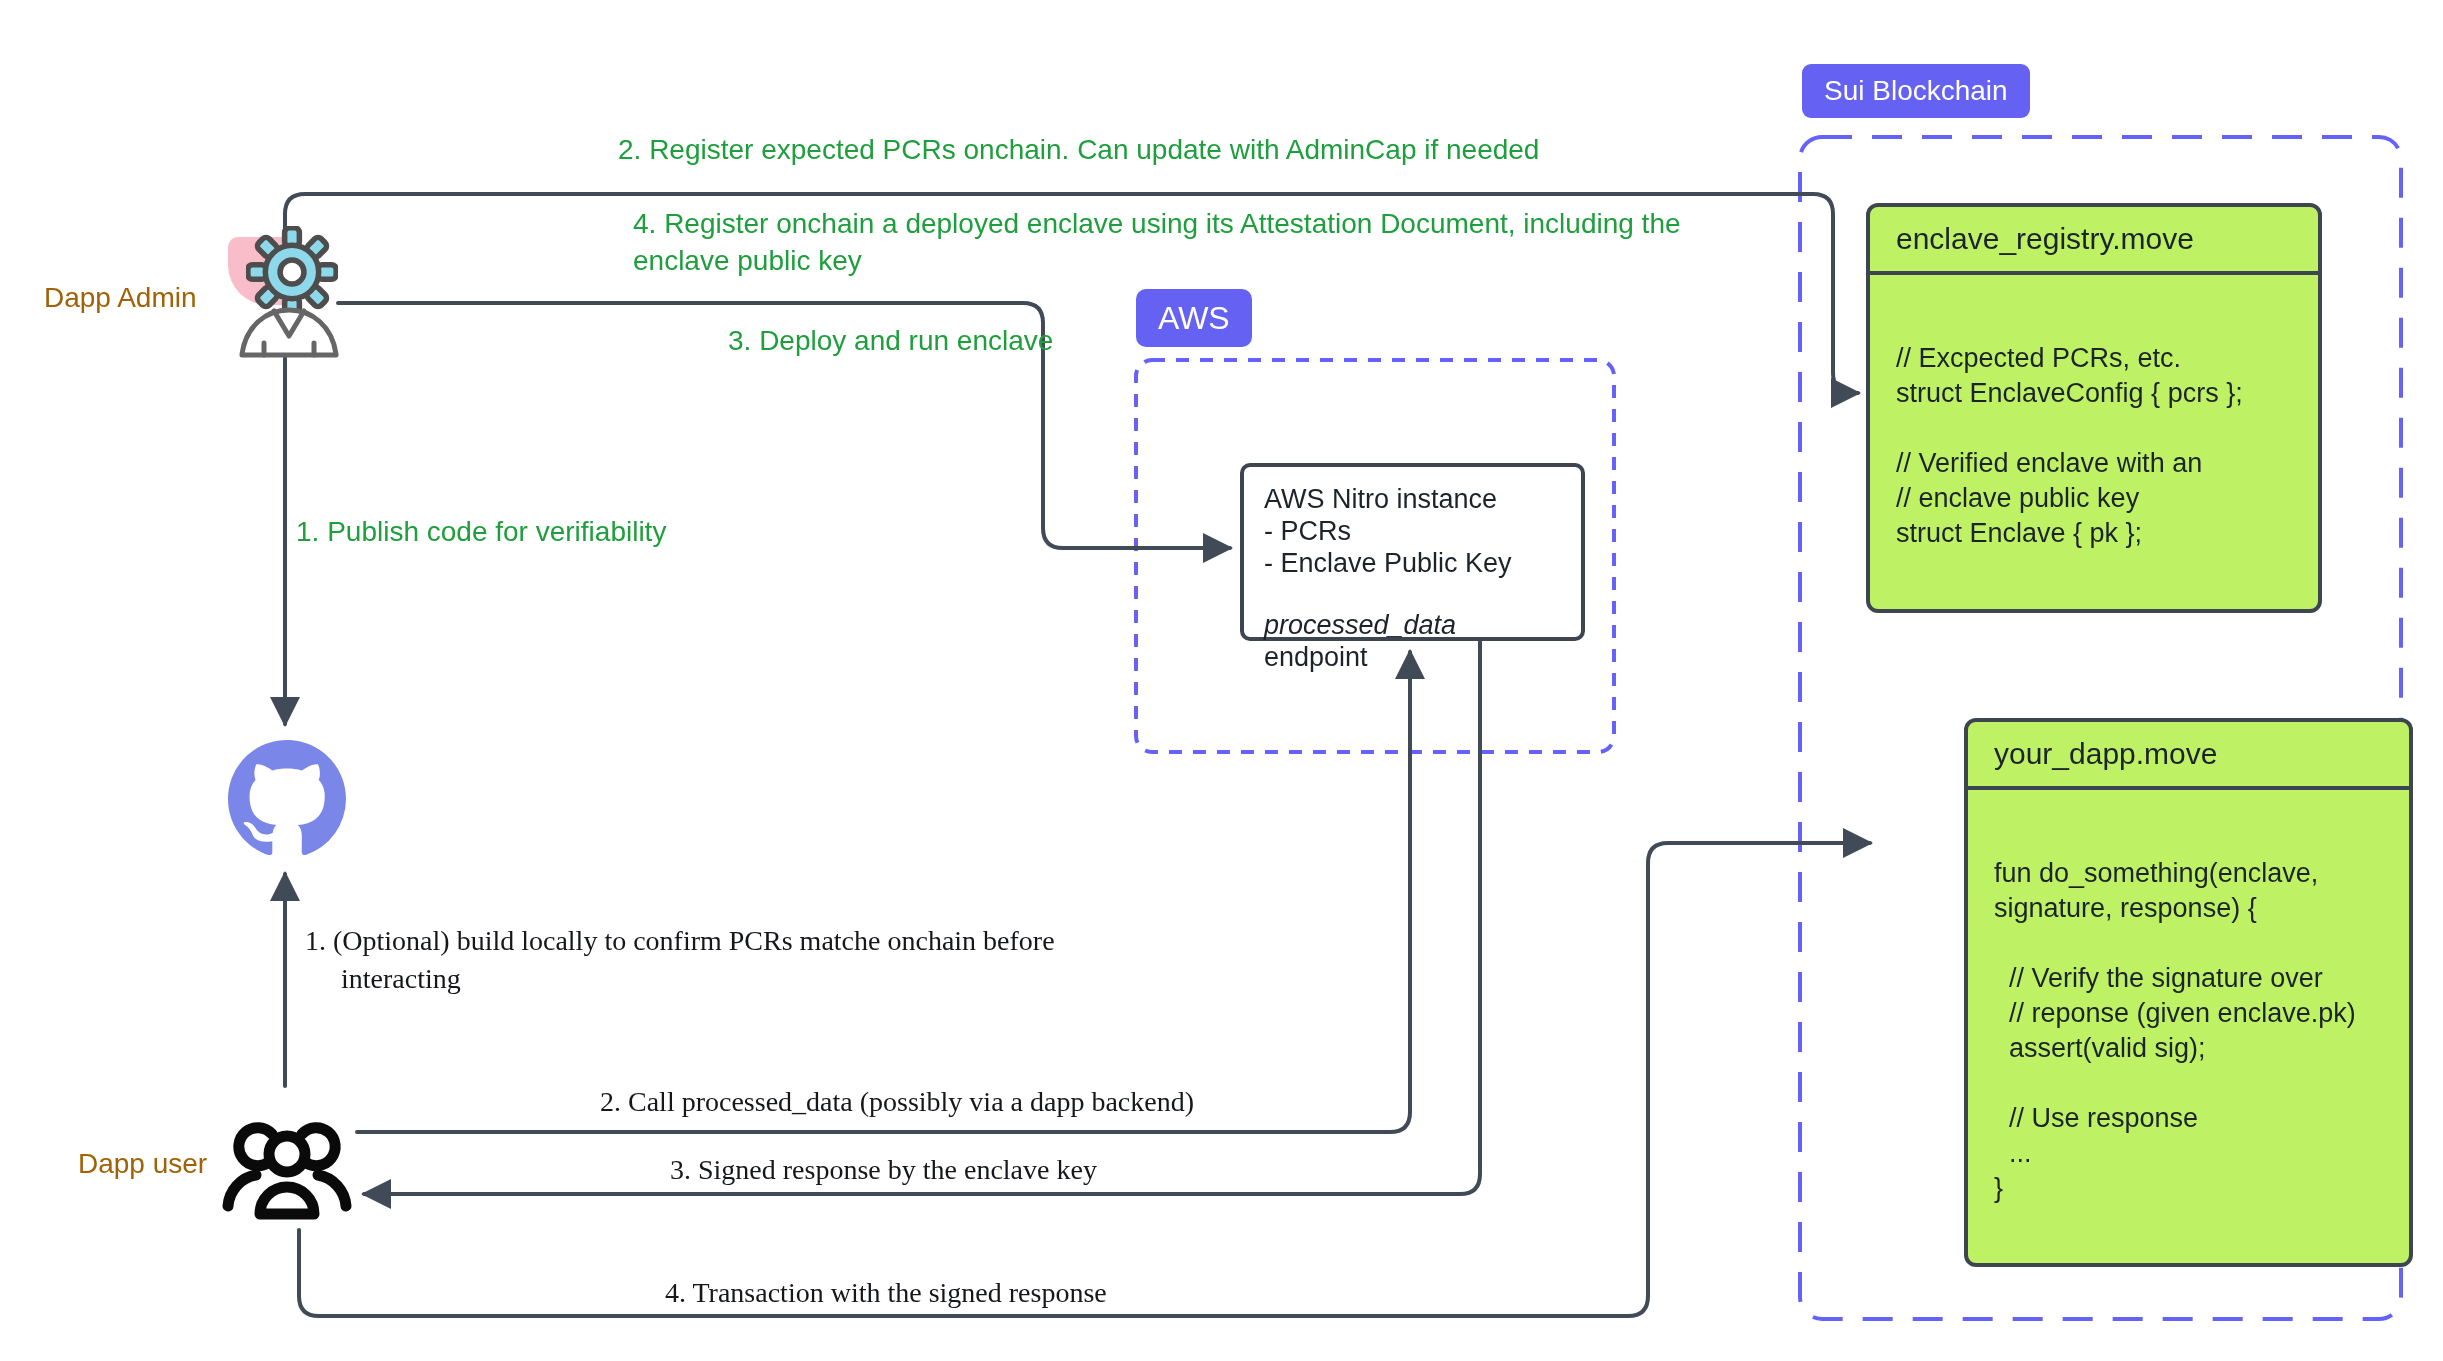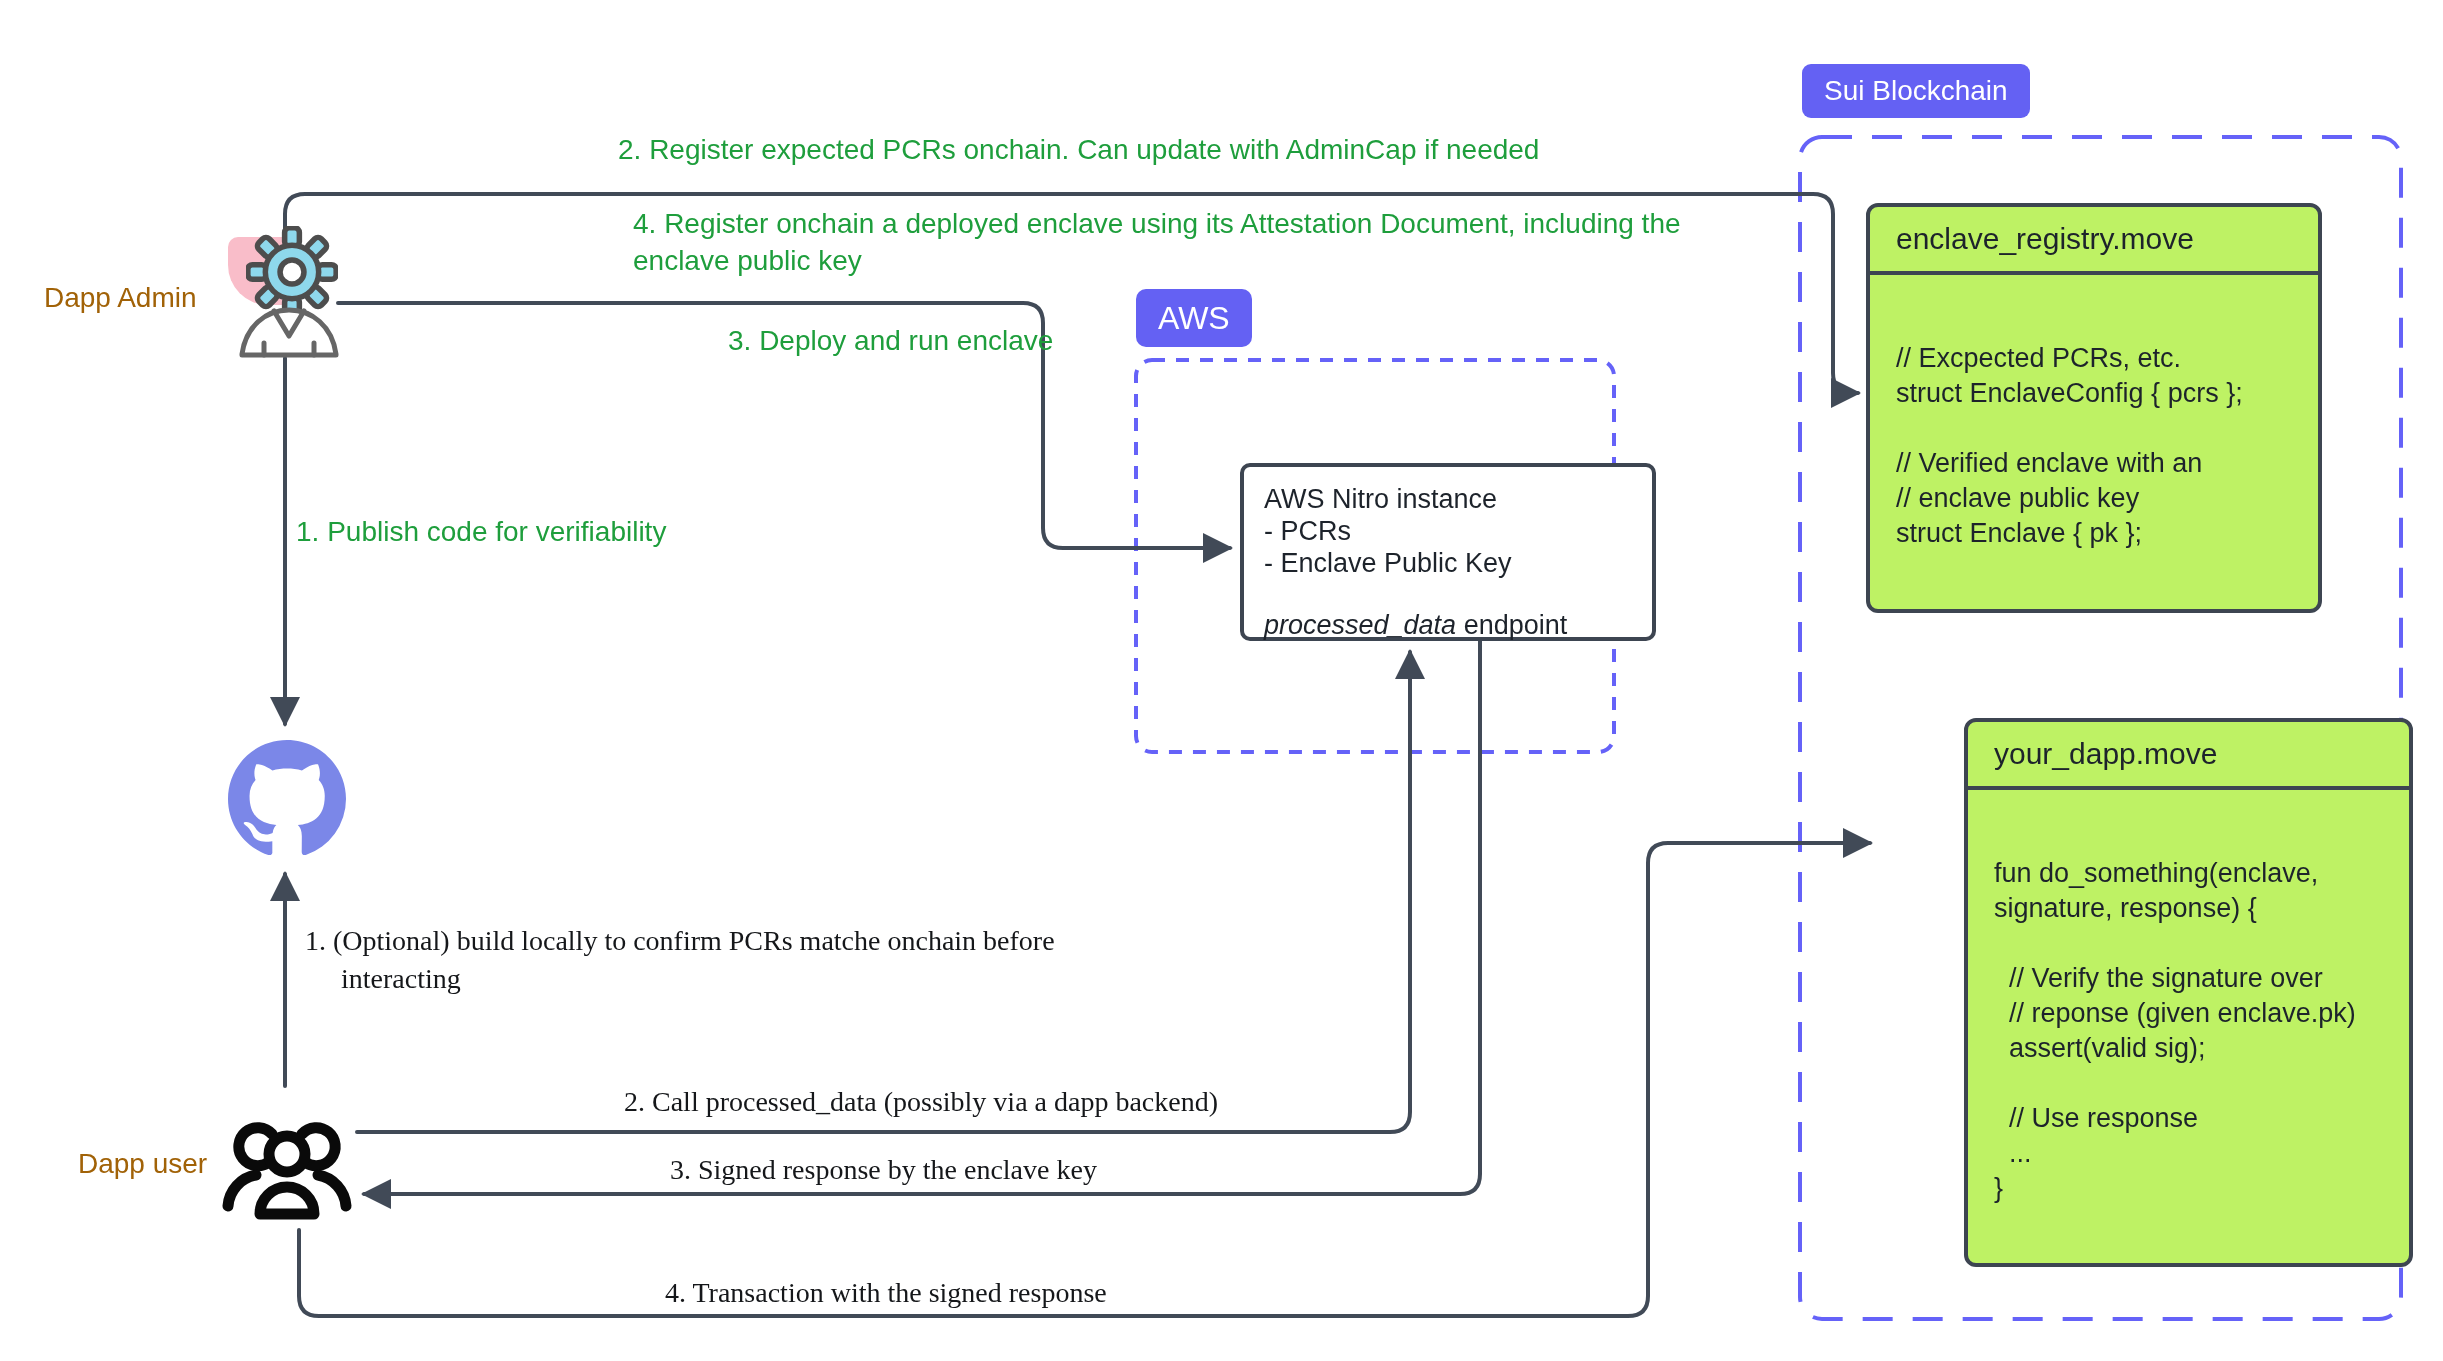--- a/index.html
+++ b/index.html
@@ -72,37 +72,37 @@
 
   // Verify the signature over
   // reponse (given enclave.pk)
   assert(valid sig);
 
   // Use response
   ...
 }</div>
   </div>
 
-  <div class="nitro" style="left:1240px;top:463px;width:416px;height:178px;">
+  <div class="nitro" style="left:1240px;top:463px;width:345px;height:178px;">
     <div>AWS Nitro instance</div>
     <div>- PCRs</div>
     <div>- Enclave Public Key</div>
     <div class="gap"></div>
     <div><span class="italic">processed_data</span><span> endpoint</span></div>
   </div>
 
   <div class="green" style="left:618px;top:131px;">2. Register expected PCRs onchain. Can update with AdminCap if needed</div>
   <div class="green" style="left:633px;top:205px;">4. Register onchain a deployed enclave using its Attestation Document, including the
 enclave public key</div>
   <div class="green" style="left:728px;top:322px;">3. Deploy and run enclave</div>
   <div class="green" style="left:296px;top:513px;">1. Publish code for verifiability</div>
 
   <div class="black-note" style="left:305px;top:922px;">1. (Optional) build locally to confirm PCRs matche onchain before</div>
   <div class="black-note" style="left:341px;top:960px;">interacting</div>
-  <div class="black-note" style="left:600px;top:1083px;margin-left:24px;">2. Call processed_data (possibly via a dapp backend)</div>
+  <div class="black-note" style="left:600px;top:1083px;">2. Call processed_data (possibly via a dapp backend)</div>
   <div class="black-note" style="left:670px;top:1151px;">3. Signed response by the enclave key</div>
   <div class="black-note" style="left:665px;top:1274px;">4. Transaction with the signed response</div>
 
   <div class="actor-label" style="left:44px;top:282px;">Dapp Admin</div>
   <div class="actor-label" style="left:78px;top:1148px;">Dapp user</div>
 
   <div class="pink-sq"></div>
   <div class="abs" style="left:246px;top:226px;width:92px;height:92px;">
     <svg viewBox="0 0 100 100" width="92" height="92">
       <g fill="#8ed8ec" stroke="#4d4d4d" stroke-width="6">

